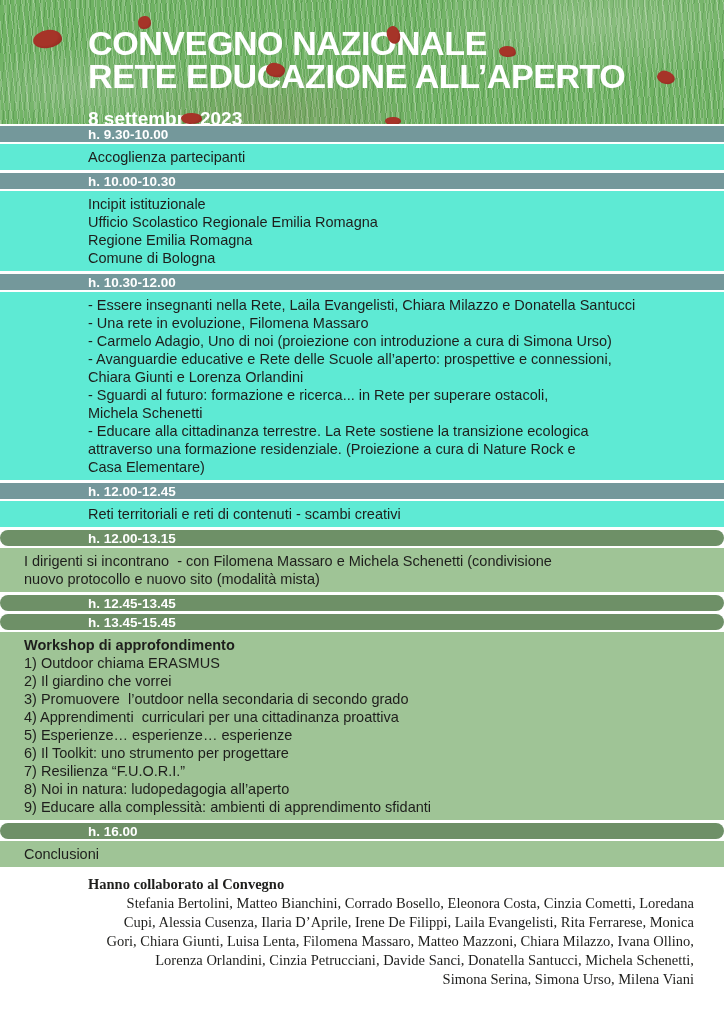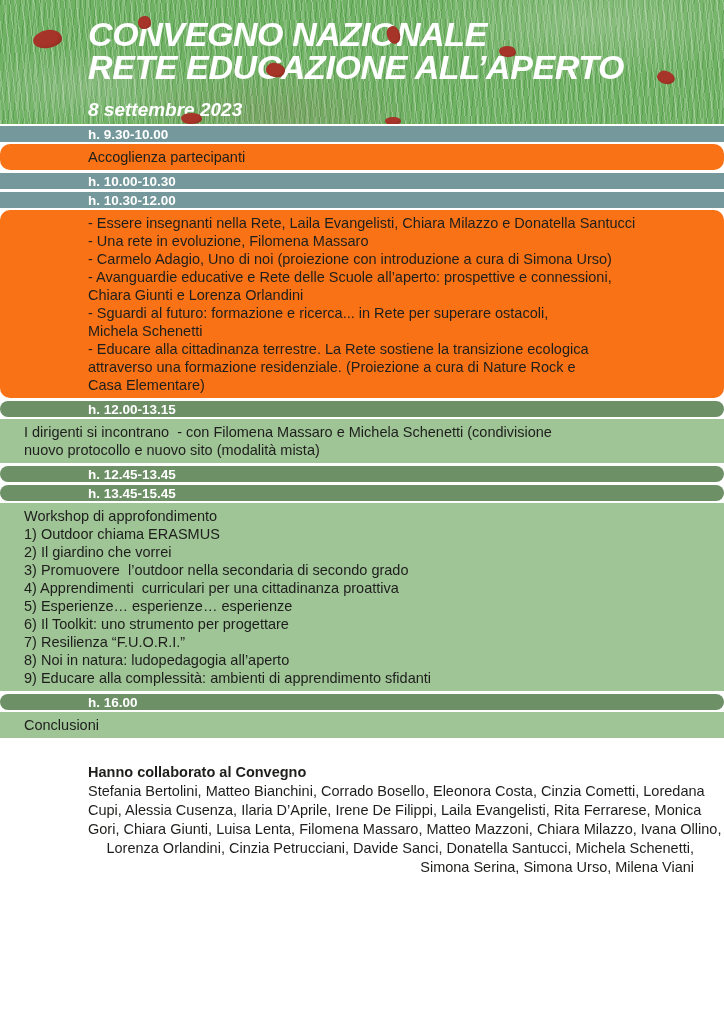--- a/index.html
+++ b/index.html
@@ -11,40 +11,40 @@
     position:relative;width:724px;height:124px;overflow:hidden;
     background-color:#6fb263;
     background-image:
       radial-gradient(ellipse 260px 80px at 82% 18%, rgba(205,220,195,0.30), transparent 70%),
       radial-gradient(ellipse 220px 70px at 38% 92%, rgba(150,120,100,0.22), transparent 70%),
       radial-gradient(ellipse 180px 60px at 12% 70%, rgba(205,215,200,0.25), transparent 70%),
       repeating-linear-gradient(83deg, rgba(230,240,225,0.32) 0 1px, transparent 1px 6px),
       repeating-linear-gradient(96deg, rgba(60,120,55,0.35) 0 1px, transparent 1px 5px),
       repeating-linear-gradient(88deg, rgba(160,205,150,0.45) 0 2px, transparent 2px 9px);
   }
-  .title-block{position:absolute;left:88px;top:18px;color:#ffffff;z-index:2;font-style:italic;}
+  .title-block{position:absolute;left:88px;top:27px;color:#ffffff;z-index:2;}
   .title-line{font-size:34px;font-weight:bold;line-height:33px;letter-spacing:-0.4px;white-space:pre;}
   .date-line{font-size:19px;font-weight:bold;margin-top:15px;white-space:pre;}
   .poppy{position:absolute;z-index:3;background:radial-gradient(ellipse at 42% 40%, #a63428 50%, #87261c);}
 
   
   .time-band{height:14px;padding:2px 0 0 88px;color:#ffffff;font-weight:bold;font-size:13.5px;line-height:14px;white-space:pre;}
   .content-band{padding:4px 0 4px 88px;color:#1e1e1c;font-size:14.5px;}
   .line{line-height:18px;white-space:pre;}
-  .line.bold{font-weight:normal;}
+  .line.bold{font-weight:bold;}
   .section .time-band{margin-top:3px;}
   .section .content-band{margin-top:2px;}
   .section.first .time-band{margin-top:2px;}
   .theme-blue .time-band{background:#74989b;}
-  .theme-blue .content-band{background:#f97316;border-radius:10px;}
+  .theme-blue .content-band{background:#5eead4;}
   .theme-green .time-band{background:#6e9067;border-radius:8px;}
   .theme-green .content-band{background:#9fc496;padding-left:24px;}
 
   
-  .footer{padding:25px 30px 0 88px;color:#1e1e1c;font-size:14.5px;background:#ffffff;}
+  .footer{padding:8px 30px 0 88px;color:#1e1e1c;font-size:14.5px;background:#ffffff;font-family:Liberation Serif, serif;}
   .footer .line{line-height:19px;text-align:right;}
   .credits-title{font-weight:bold;line-height:19px;white-space:pre;}
 </style>
 </head>
 <body>
 
 <div class="page">
 
   <div class="grass">
     <span class="poppy" style="left:33px;top:30px;width:29px;height:18px;border-radius:60% 45% 55% 50%/55% 60% 45% 50%;transform:rotate(-8deg);"></span>
@@ -67,38 +67,50 @@
 
     <div class="section first theme-blue">
       <div class="time-band"><span>h. 9.30-10.00</span></div>
       <div class="content-band">
           <div class="line">Accoglienza partecipanti</div>
         </div>
     </div>
 
     <div class="section theme-blue">
       <div class="time-band"><span>h. 10.00-10.30</span></div>
+      <div class="content-band">
+          <div class="line">Incipit istituzionale</div>
+          <div class="line">Ufficio Scolastico Regionale Emilia Romagna</div>
+          <div class="line">Regione Emilia Romagna</div>
+          <div class="line">Comune di Bologna</div>
+        </div>
     </div>
 
     <div class="section theme-blue">
       <div class="time-band"><span>h. 10.30-12.00</span></div>
       <div class="content-band">
           <div class="line">- Essere insegnanti nella Rete, Laila Evangelisti, Chiara Milazzo e Donatella Santucci</div>
           <div class="line">- Una rete in evoluzione, Filomena Massaro</div>
           <div class="line">- Carmelo Adagio, Uno di noi (proiezione con introduzione a cura di Simona Urso)</div>
           <div class="line">- Avanguardie educative e Rete delle Scuole all’aperto: prospettive e connessioni,</div>
           <div class="line">Chiara Giunti e Lorenza Orlandini</div>
           <div class="line">- Sguardi al futuro: formazione e ricerca... in Rete per superare ostacoli,</div>
           <div class="line">Michela Schenetti</div>
           <div class="line">- Educare alla cittadinanza terrestre. La Rete sostiene la transizione ecologica</div>
           <div class="line">attraverso una formazione residenziale. (Proiezione a cura di Nature Rock e</div>
           <div class="line">Casa Elementare)</div>
         </div>
     </div>
 
+    <div class="section theme-blue">
+      <div class="time-band"><span>h. 12.00-12.45</span></div>
+      <div class="content-band">
+          <div class="line">Reti territoriali e reti di contenuti - scambi creativi</div>
+        </div>
+    </div>
 
     <div class="section theme-green">
       <div class="time-band"><span>h. 12.00-13.15</span></div>
       <div class="content-band">
           <div class="line">I dirigenti si incontrano  - con Filomena Massaro e Michela Schenetti (condivisione</div>
           <div class="line">nuovo protocollo e nuovo sito (modalità mista)</div>
         </div>
     </div>
 
     <div class="section theme-green">

